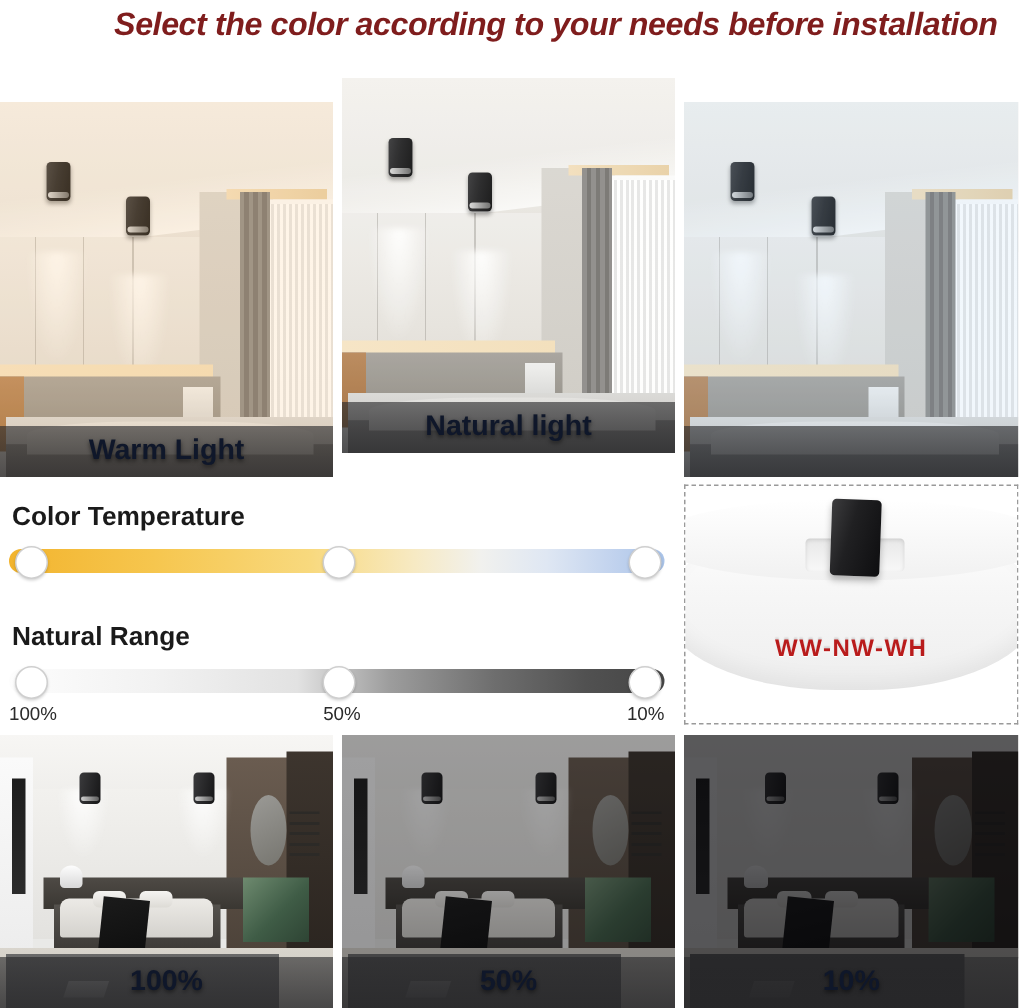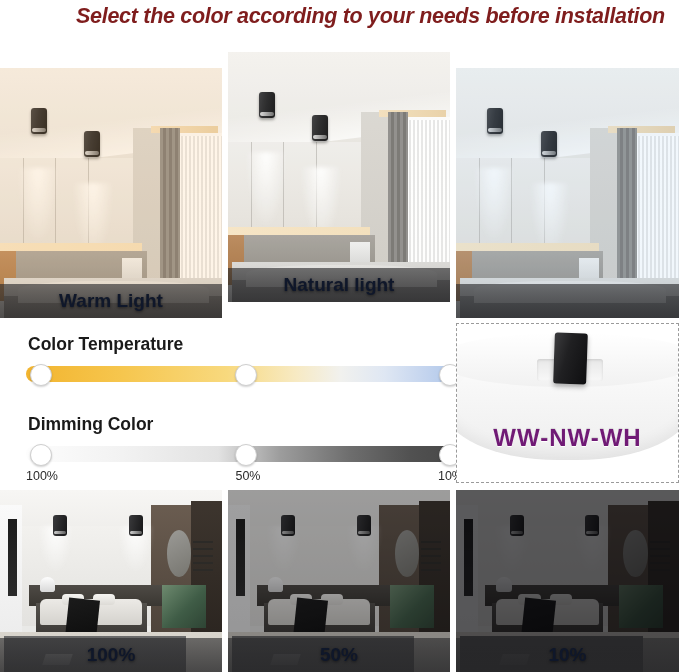--- a/index.html
+++ b/index.html
@@ -149,21 +149,21 @@
   .b-cone.bc2{left:53%;top:20%;}
   .b-lampfix{position:absolute;width:14px;height:21px;border-radius:3px;
     background:linear-gradient(100deg,#3a3a3c,#161617);}
   .b-lampfix:after{content:"";position:absolute;left:1px;bottom:2px;width:12px;height:3px;border-radius:2px;
     background:linear-gradient(90deg,#cfcfcf,#5e5e5e);}
   .b-lampfix.f1{left:24%;top:14%;}
   .b-lampfix.f2{left:58%;top:14%;}
   .dimmer{position:absolute;inset:0;z-index:22;pointer-events:none;}
 
   
-  .slider-block{position:absolute;left:6px;width:437px;margin-left:20px;}
+  .slider-block{position:absolute;left:6px;width:437px;}
   .slider-title{font-weight:bold;font-size:17.5px;color:#1a1a1a;margin:0 0 11px 2px;}
   .track-wrap{position:relative;height:16px;}
   .track{position:absolute;left:0;top:0;width:100%;height:16px;border-radius:8px;}
   .track.cct{background:linear-gradient(90deg,#f2b42e 0%,#f6c64e 22%,#f8d97e 46%,#f7eac4 62%,
               #f1f1ee 72%,#dfe7f3 82%,#c2d3ee 92%,#a9c3e8 100%);}
   .track.dim{background:linear-gradient(90deg,#fdfdfd 0%,#f2f2f2 22%,#e2e2e2 44%,
               #9d9d9d 58%,#6e6e6e 74%,#515151 88%,#454545 100%);}
   .knob{position:absolute;top:-2px;width:20px;height:20px;border-radius:50%;
     background:#ffffff;border:1px solid #cfcfcf;box-shadow:0 1px 2px rgba(0,0,0,.18);}
   .knob.k1{left:4px;}
@@ -179,21 +179,21 @@
     box-shadow:inset 0 -6px 14px rgba(0,0,0,.05);}
   .sw-rim{position:absolute;left:-10%;top:6%;width:120%;height:34%;border-radius:50%;
     background:linear-gradient(180deg,#ffffff,#f1f1f1);}
   .sw-slot{position:absolute;left:36%;top:22%;width:30%;height:14%;border-radius:3px;
     background:linear-gradient(180deg,#e8e8e8,#f8f8f8);
     box-shadow:inset 0 1px 3px rgba(0,0,0,.12);}
   .sw-toggle{position:absolute;left:44%;top:6%;width:15%;height:32%;border-radius:3px;
     background:linear-gradient(105deg,#3c3c3e 0%,#202022 40%,#0e0e10 100%);
     box-shadow:0 3px 5px rgba(0,0,0,.28);transform:rotate(2deg);}
   .sw-text{position:absolute;left:0;top:63%;width:100%;text-align:center;
-    font-weight:bold;font-size:24px;letter-spacing:1px;color:#701a75;
+    font-weight:bold;font-size:16px;letter-spacing:1px;color:#b91c1c;
     text-shadow:0 1px 0 #ffffff, 0 -1px 1px rgba(0,0,0,.12);}
 </style>
 </head>
 <body>
 
 <div class="page">
 
   <div class="headline">Select the color according to your needs before installation</div>
 
   <div class="card" style="left:0px;top:68px;width:222px;height:250px;">
@@ -277,21 +277,21 @@
     <div class="slider-title">Color Temperature</div>
     <div class="track-wrap">
       <div class="track cct"></div>
       <div class="knob k1"></div>
       <div class="knob k2"></div>
       <div class="knob k3"></div>
     </div>
   </div>
 
   <div class="slider-block" style="top:414px;">
-    <div class="slider-title">Dimming Color</div>
+    <div class="slider-title">Natural Range</div>
     <div class="track-wrap">
       <div class="track dim"></div>
       <div class="knob k1"></div>
       <div class="knob k2"></div>
       <div class="knob k3"></div>
     </div>
     <div class="ticks">
       <span>100%</span>
       <span>50%</span>
       <span>10%</span>

